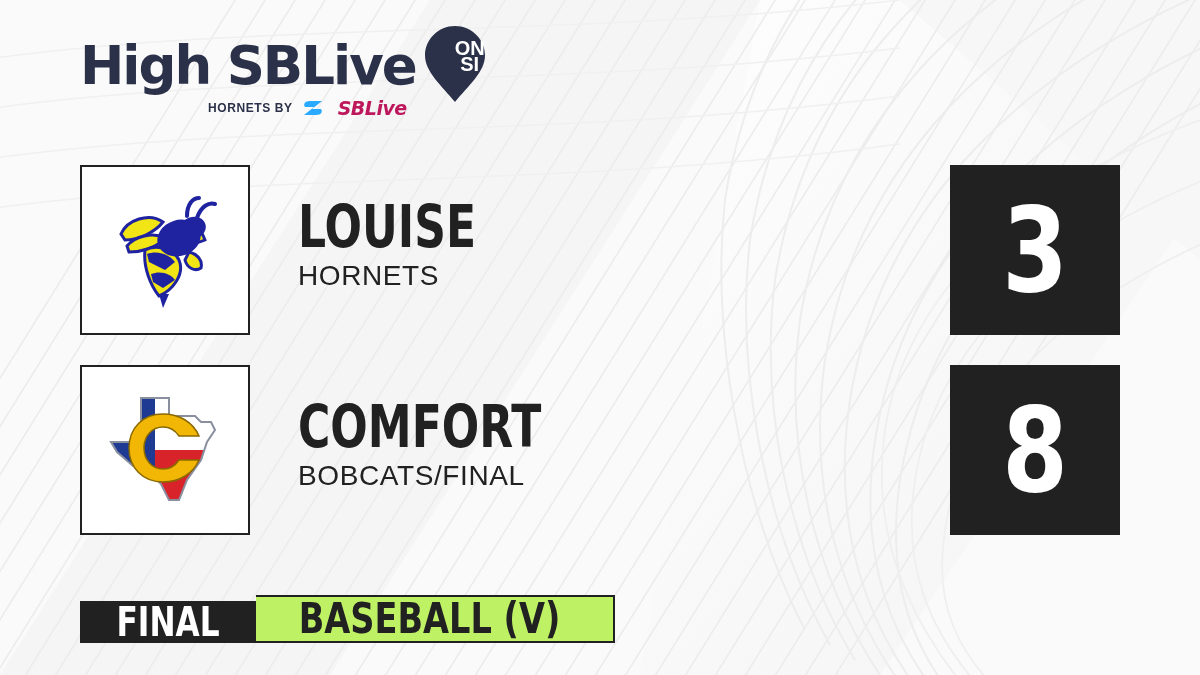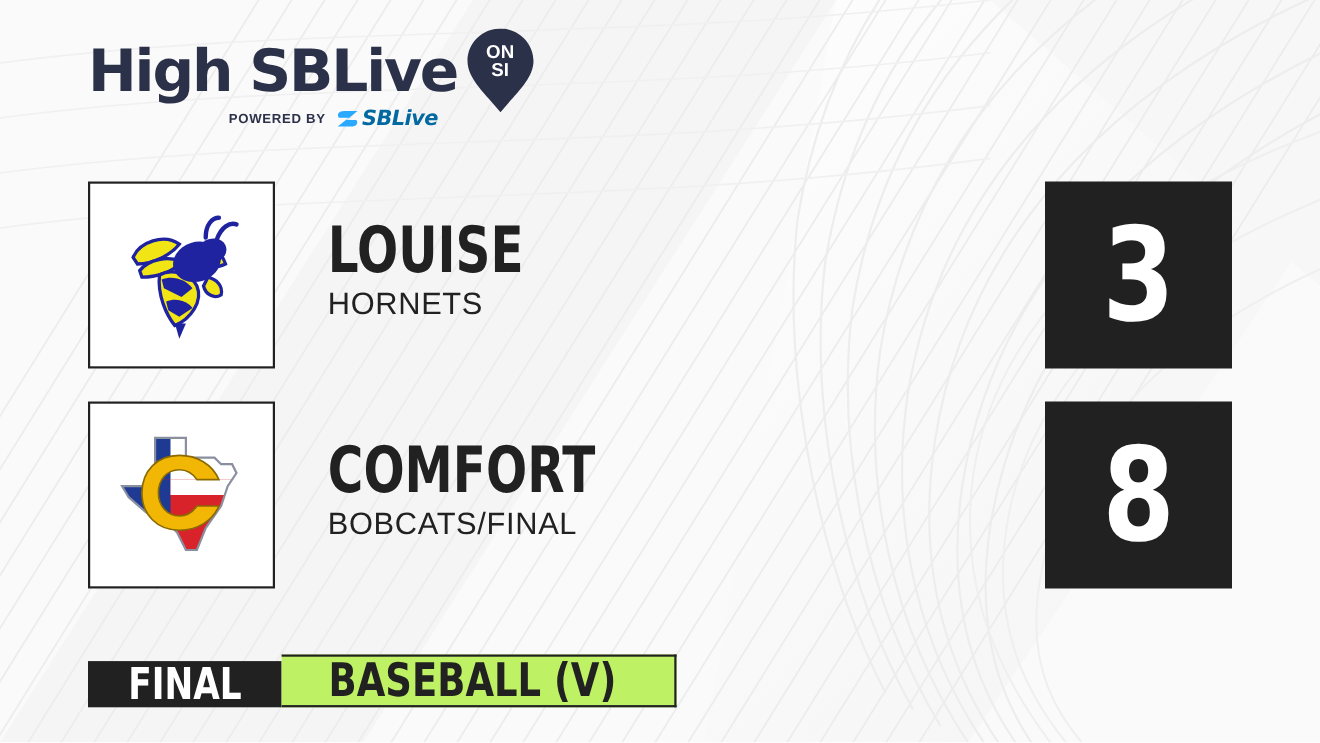--- a/index.html
+++ b/index.html
@@ -47,27 +47,27 @@
   }
   #pin-badge {
     position:relative;
     margin-left:8px;
     width:62px; height:76px;
     margin-top:-2px;
   }
   #pin-badge svg { display:block; }
   #pin-text {
     position:absolute;
-    left:0; top:14px;
+    left:15px; top:14px;
     width:62px;
     text-align:center;
     color:#ffffff;
     font-family:"Liberation Sans", sans-serif;
     font-weight:bold;
-    font-size:17px;
+    font-size:20px;
     line-height:16px;
     letter-spacing:0px;
   }
   #pin-text .ln { display:block; }
 
   #powered-row {
     display:flex;
     align-items:center;
     margin-top:2px;
     margin-left:128px;
@@ -84,22 +84,22 @@
     align-items:center;
     margin-left:9px;
   }
   #sblive-bolt { display:block; }
   #sblive-word {
     font-family:"DejaVu Sans", sans-serif;
     font-weight:bold;
     font-style:italic;
     font-size:19px;
     letter-spacing:-0.5px;
-    color:#0369a1;
-    margin-left:2px;
+    color:#be185d;
+    margin-left:14px;
     line-height:1;
   }
 
   
   .team-row { position:absolute; left:80px; }
   #team-row-0 { top:165px; }
   #team-row-1 { top:365px; }
 
   .logo-box {
     position:absolute;
@@ -305,21 +305,21 @@
           <path d="M31 0 C14.5 0 1 13.2 1 29.5 C1 46 18 60 31 76 C44 60 61 46 61 29.5 C61 13.2 47.5 0 31 0 Z" fill="#2b3149"></path>
         </svg>
         <div id="pin-text">
           <span class="ln">ON</span>
           <span class="ln">SI</span>
         </div>
       </div>
     </div>
 
     <div id="powered-row">
-      <span id="powered-label">POWERED BY</span>
+      <span id="powered-label">HORNETS BY</span>
 
       <span id="sblive-mark">
         <svg id="sblive-bolt" width="22" height="20" viewBox="0 0 22 20" aria-hidden="true">
           <path d="M20 3 L8 3 C3 3 1 6 3 9 L12 9 L2 17 L14 17 C19 17 21 14 19 11 L10 11 Z" fill="#29a9ff"></path>
         </svg>
         <span id="sblive-word">SBLive</span>
       </span>
     </div>
   </div>
 

